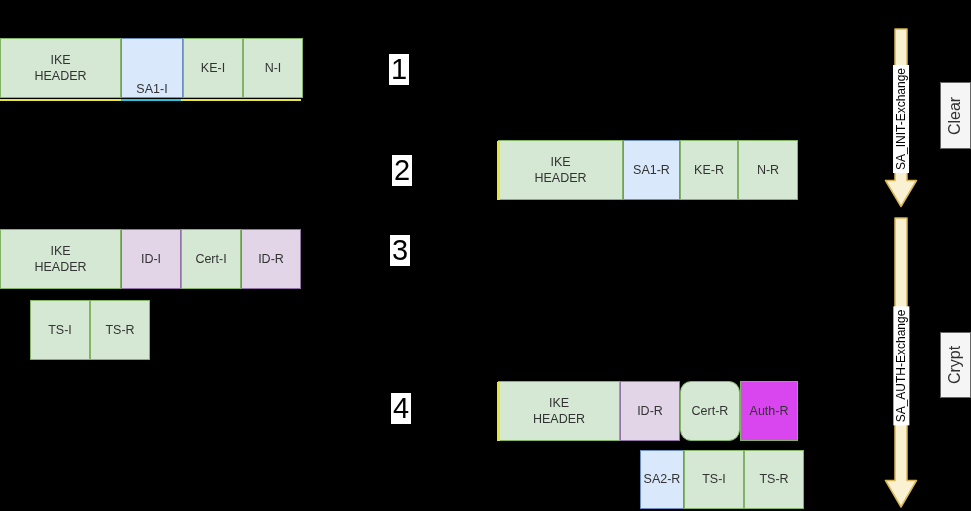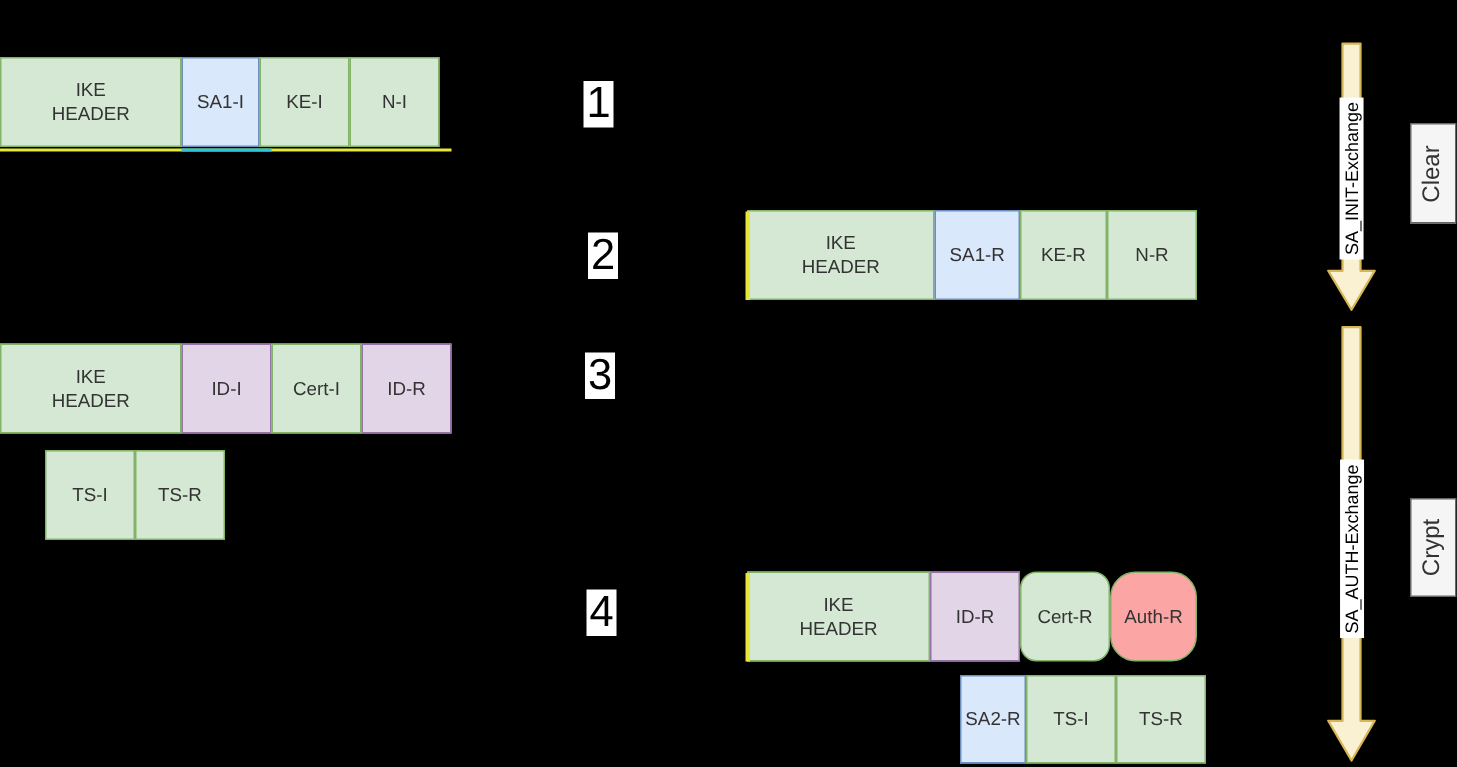--- a/index.html
+++ b/index.html
@@ -29,21 +29,21 @@
 </head>
 <body>
 
 <div class="stage">
 
   <div class="prow" style="left:0px; top:38px;">
     <div class="pbox" style="width: 121px; background-color: rgb(213, 232, 212); border-color: rgb(130, 179, 102);">
         <span>IKE
 HEADER</span>
       </div>
-    <div class="pbox" style="width: 52px; background-color: rgb(218, 232, 252); border-color: rgb(108, 142, 191);">
+    <div class="pbox" style="width: 62px; background-color: rgb(218, 232, 252); border-color: rgb(108, 142, 191); align-items: flex-end;">
         <span>SA1-I</span>
       </div>
     <div class="pbox" style="width: 60px; background-color: rgb(213, 232, 212); border-color: rgb(130, 179, 102);">
         <span>KE-I</span>
       </div>
     <div class="pbox" style="width: 60px; background-color: rgb(213, 232, 212); border-color: rgb(130, 179, 102);">
         <span>N-I</span>
       </div>
   </div>
   <div class="accent" style="left: 0px; top: 98.5px; width: 301px; height: 2.5px; background-color: rgb(230, 230, 60);"></div>
@@ -95,21 +95,21 @@
     <div class="pbox" style="width: 122px; background-color: rgb(213, 232, 212); border-color: rgb(130, 179, 102);">
         <span>IKE
 HEADER</span>
       </div>
     <div class="pbox" style="width: 60px; background-color: rgb(225, 213, 231); border-color: rgb(150, 115, 166);">
         <span>ID-R</span>
       </div>
     <div class="pbox" style="width: 60px; background-color: rgb(213, 232, 212); border-color: rgb(130, 179, 102); border-radius: 11px;">
         <span>Cert-R</span>
       </div>
-    <div class="pbox" style="width: 58px; background-color: #fca5a5; border-color: rgb(130, 179, 102); border-radius: 17px;">
+    <div class="pbox" style="width: 58px; background-color: #d946ef; border-color: rgb(130, 179, 102);">
         <span>Auth-R</span>
       </div>
   </div>
   <div class="accent" style="left: 497px; top: 381.5px; width: 2.5px; height: 59px; background-color: rgb(230, 230, 60);"></div>
 
   <div class="prow" style="left:640px; top:450px;">
     <div class="pbox" style="width: 44px; height: 59px; background-color: rgb(218, 232, 252); border-color: rgb(108, 142, 191);">
         <span>SA2-R</span>
       </div>
     <div class="pbox" style="width: 60px; height: 59px; background-color: rgb(213, 232, 212); border-color: rgb(130, 179, 102);">

